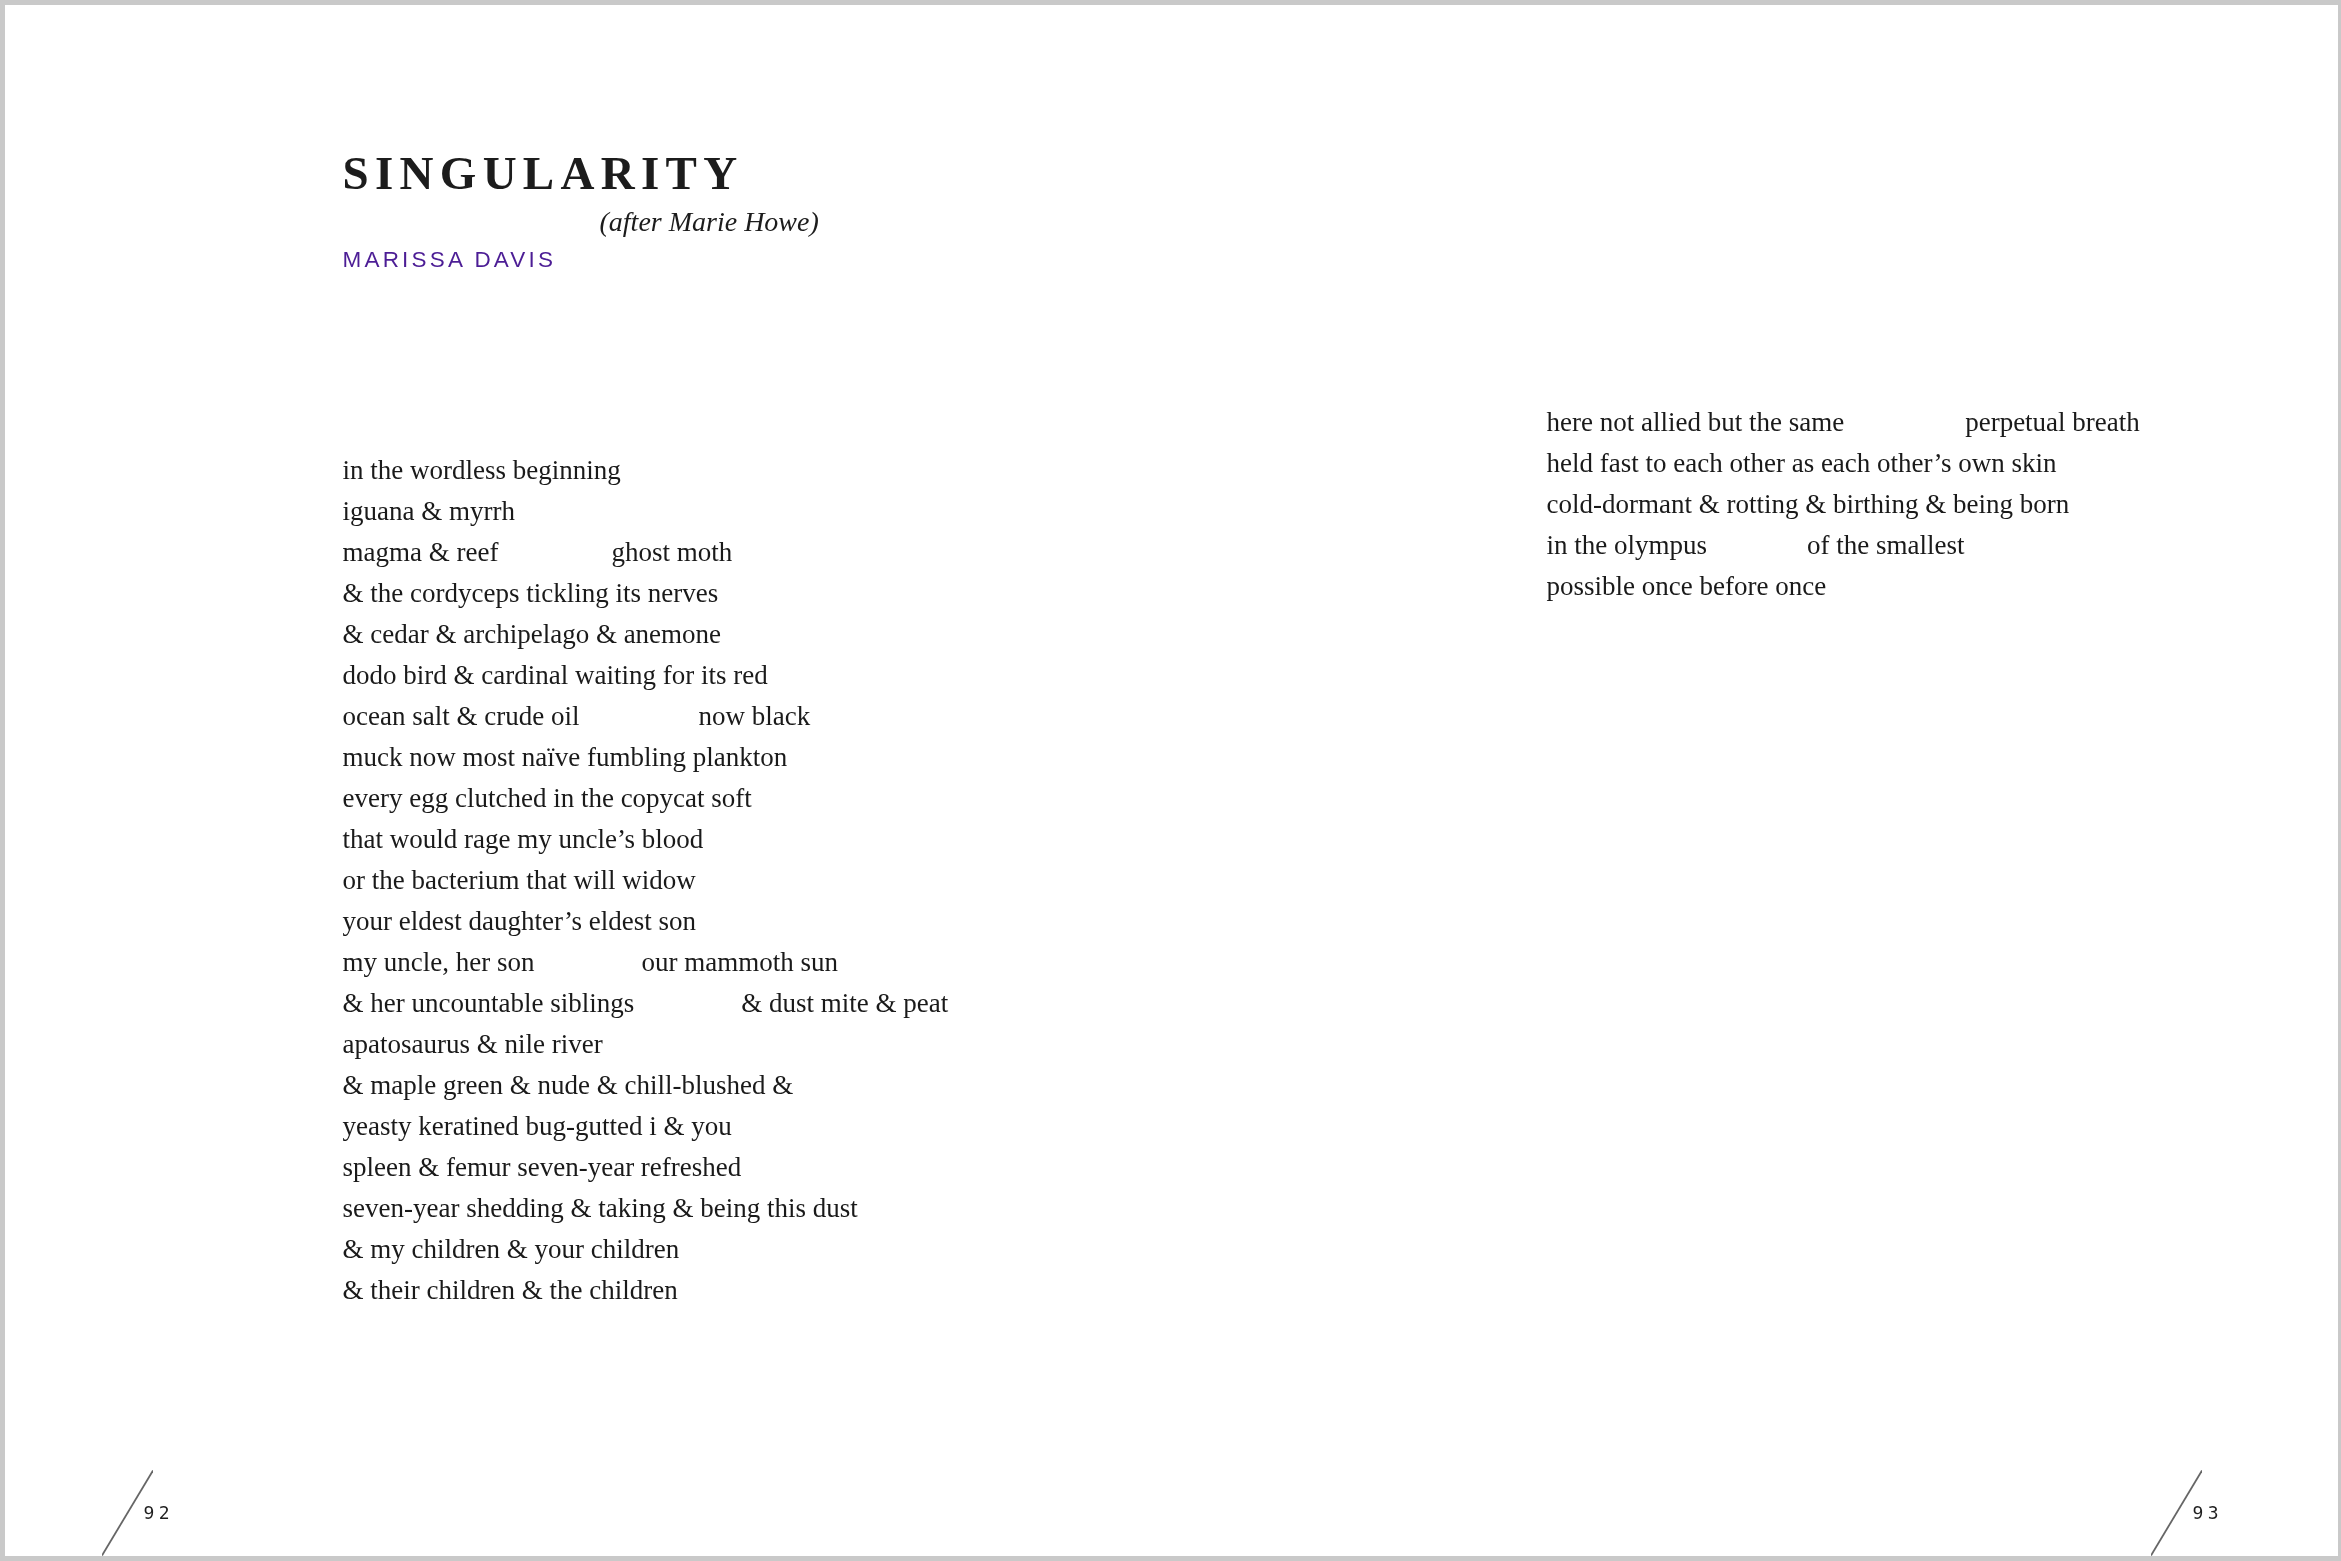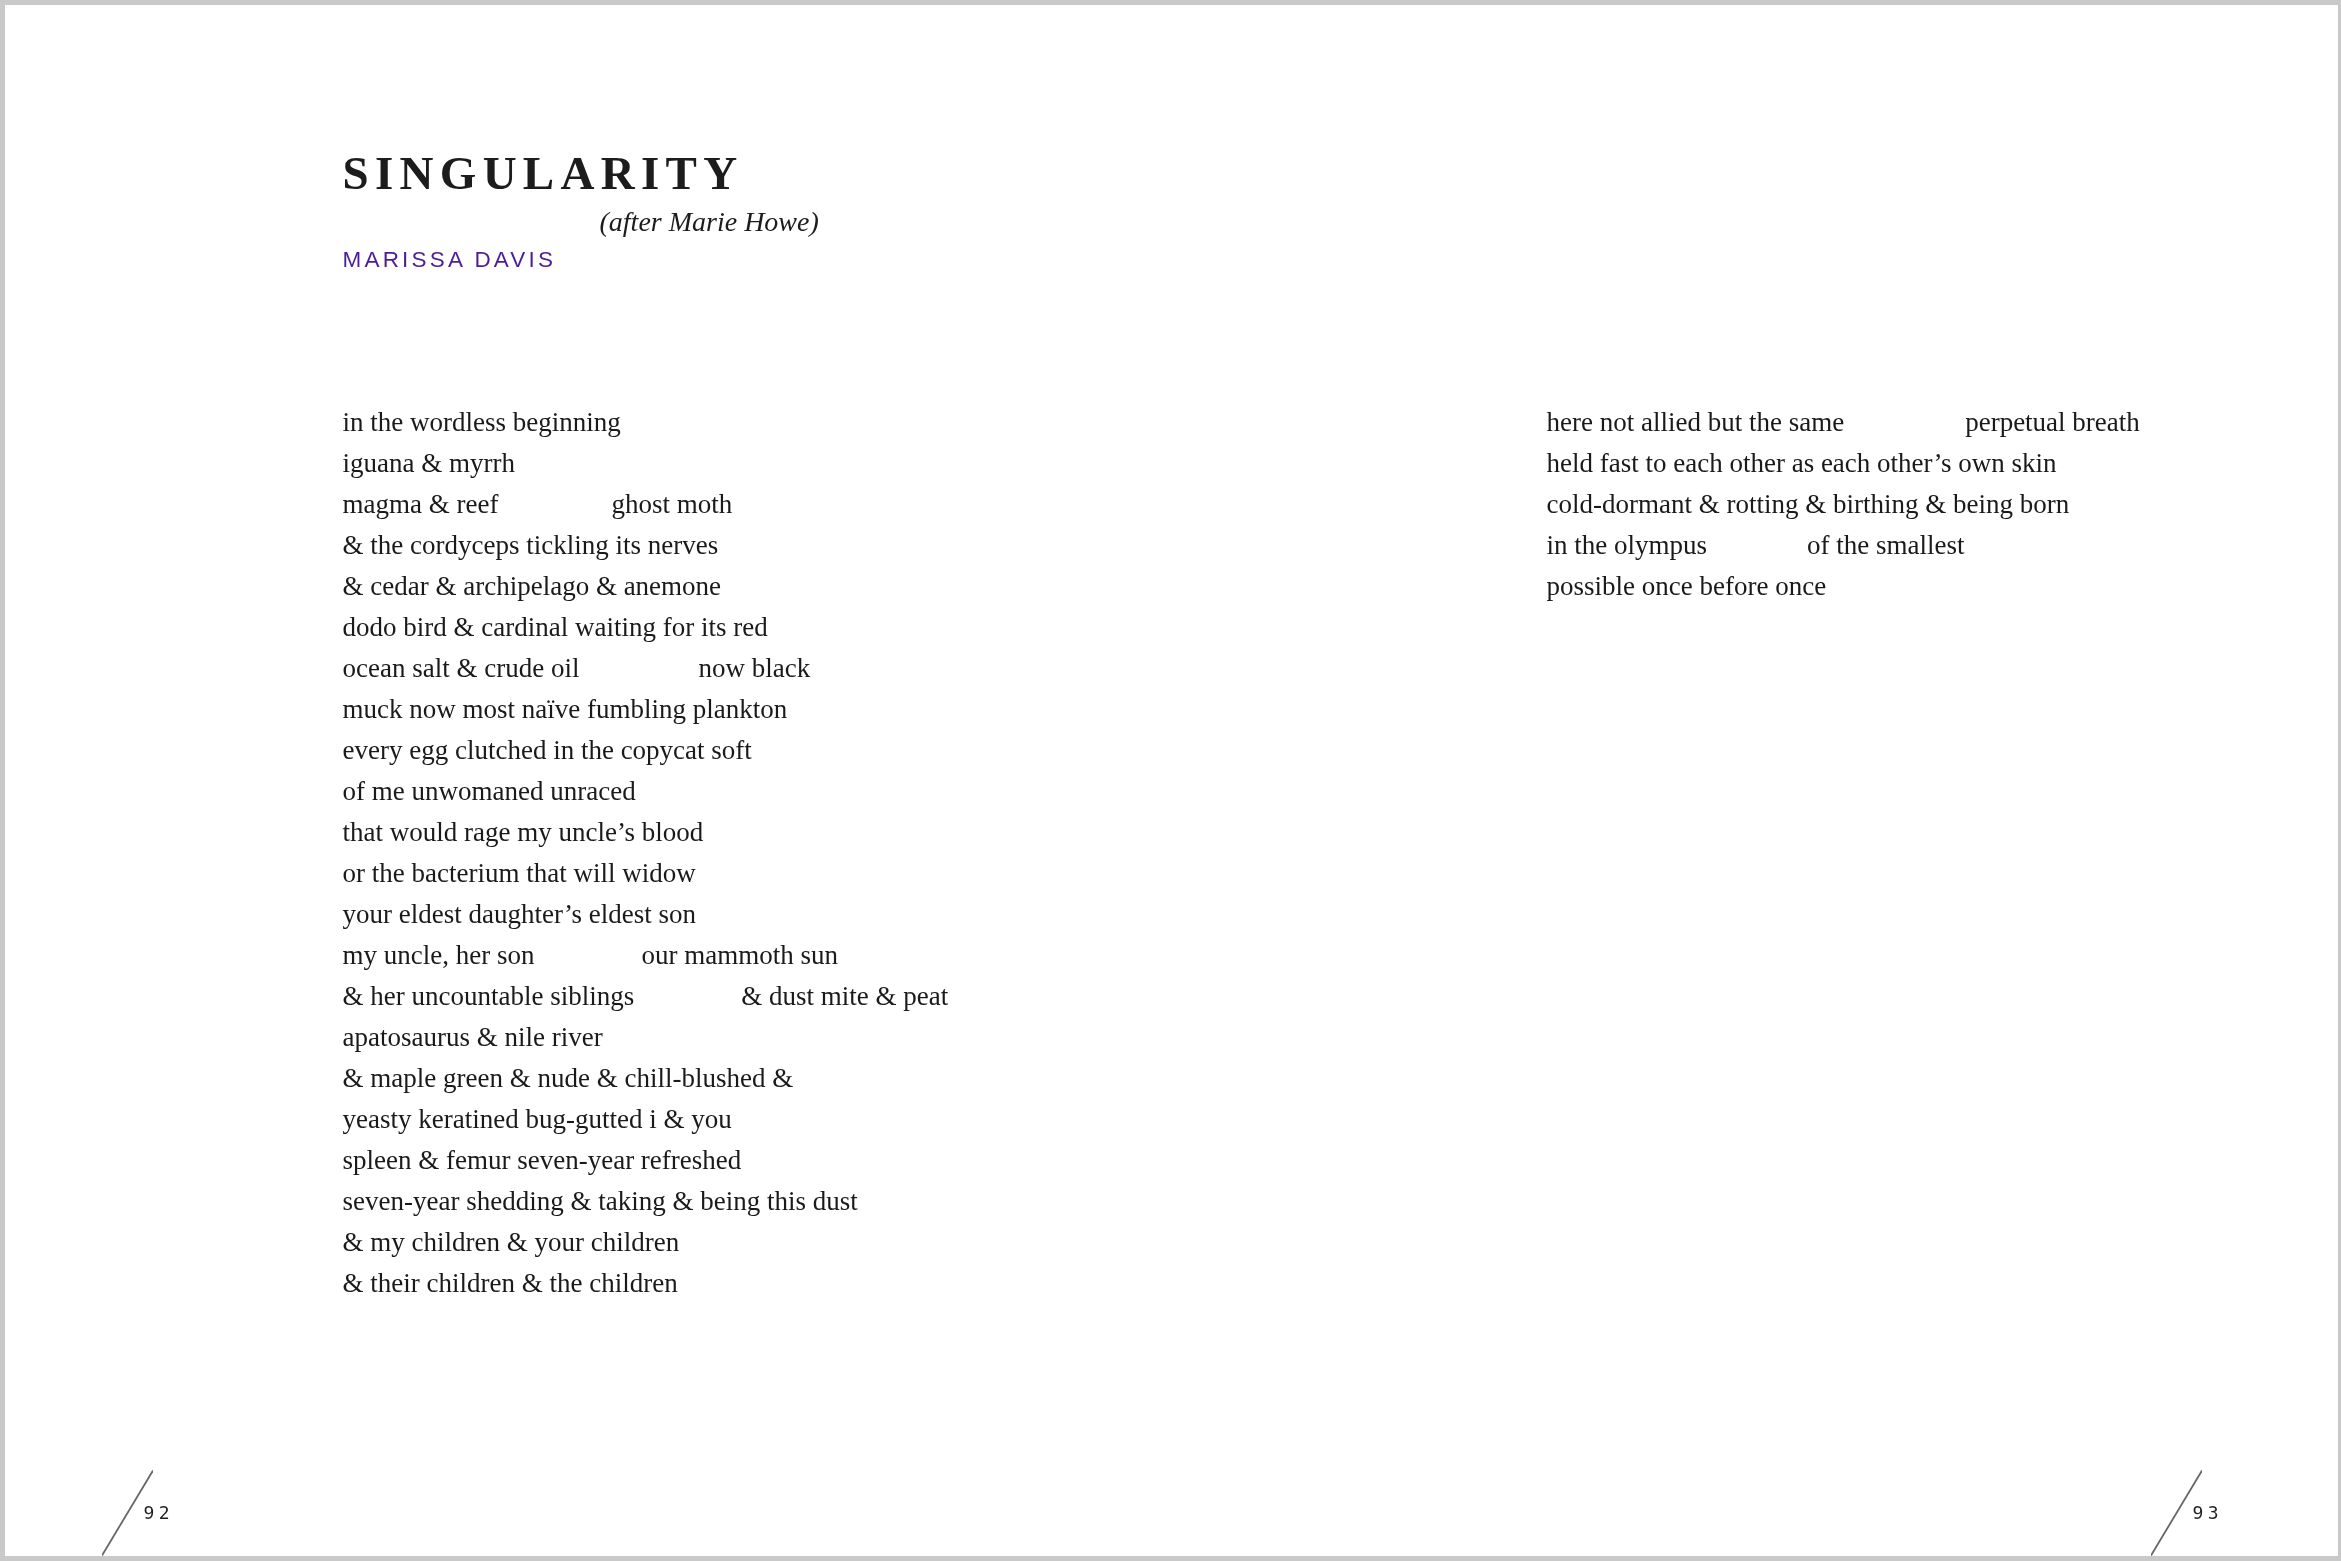--- a/index.html
+++ b/index.html
@@ -48,21 +48,21 @@
     white-space: nowrap;
   }
   .poem-column {
     position: absolute;
     top: 397px;
     font-family: "Liberation Serif", serif;
     font-size: 27px;
     line-height: 41px;
     color: #1a1a1a;
   }
-  .poem-column.left  { left: 338px; }
+  .poem-column.left  { left: 338px; margin-top: 48px; }
   .poem-column.right { left: 1542px; }
   .poem-line { white-space: nowrap; }
   .caesura-gap { display: inline-block; height: 0.9px; }
   .folio {
     position: absolute;
     width: 108px; height: 99px;
   }
   .folio.left-folio  { left: 90px;  top: 1457px; }
   .folio.right-folio { left: 2139px; top: 1457px; }
   .folio svg { position: absolute; left: 7.2px; top: 8px; }
@@ -89,21 +89,20 @@
   <div class="poem-column left" id="left-poem">
       <div class="poem-line"><span>in the wordless beginning</span></div>
       <div class="poem-line"><span>iguana &amp; myrrh</span></div>
       <div class="poem-line"><span>magma &amp; reef</span><span class="caesura-gap" style="width: 113px;"></span><span>ghost moth</span></div>
       <div class="poem-line"><span>&amp; the cordyceps tickling its nerves</span></div>
       <div class="poem-line"><span>&amp; cedar &amp; archipelago &amp; anemone</span></div>
       <div class="poem-line"><span>dodo bird &amp; cardinal waiting for its red</span></div>
       <div class="poem-line"><span>ocean salt &amp; crude oil</span><span class="caesura-gap" style="width: 119px;"></span><span>now black</span></div>
       <div class="poem-line"><span>muck now most naïve fumbling plankton</span></div>
       <div class="poem-line"><span>every egg clutched in the copycat soft</span></div>
-      <div class="poem-line"><span>of me unwomaned unraced</span></div>
       <div class="poem-line"><span>that would rage my uncle’s blood</span></div>
       <div class="poem-line"><span>or the bacterium that will widow</span></div>
       <div class="poem-line"><span>your eldest daughter’s eldest son</span></div>
       <div class="poem-line"><span>my uncle, her son</span><span class="caesura-gap" style="width: 107px;"></span><span>our mammoth sun</span></div>
       <div class="poem-line"><span>&amp; her uncountable siblings</span><span class="caesura-gap" style="width: 107px;"></span><span>&amp; dust mite &amp; peat</span></div>
       <div class="poem-line"><span>apatosaurus &amp; nile river</span></div>
       <div class="poem-line"><span>&amp; maple green &amp; nude &amp; chill-blushed &amp;</span></div>
       <div class="poem-line"><span>yeasty keratined bug-gutted i &amp; you</span></div>
       <div class="poem-line"><span>spleen &amp; femur seven-year refreshed</span></div>
       <div class="poem-line"><span>seven-year shedding &amp; taking &amp; being this dust</span></div>

